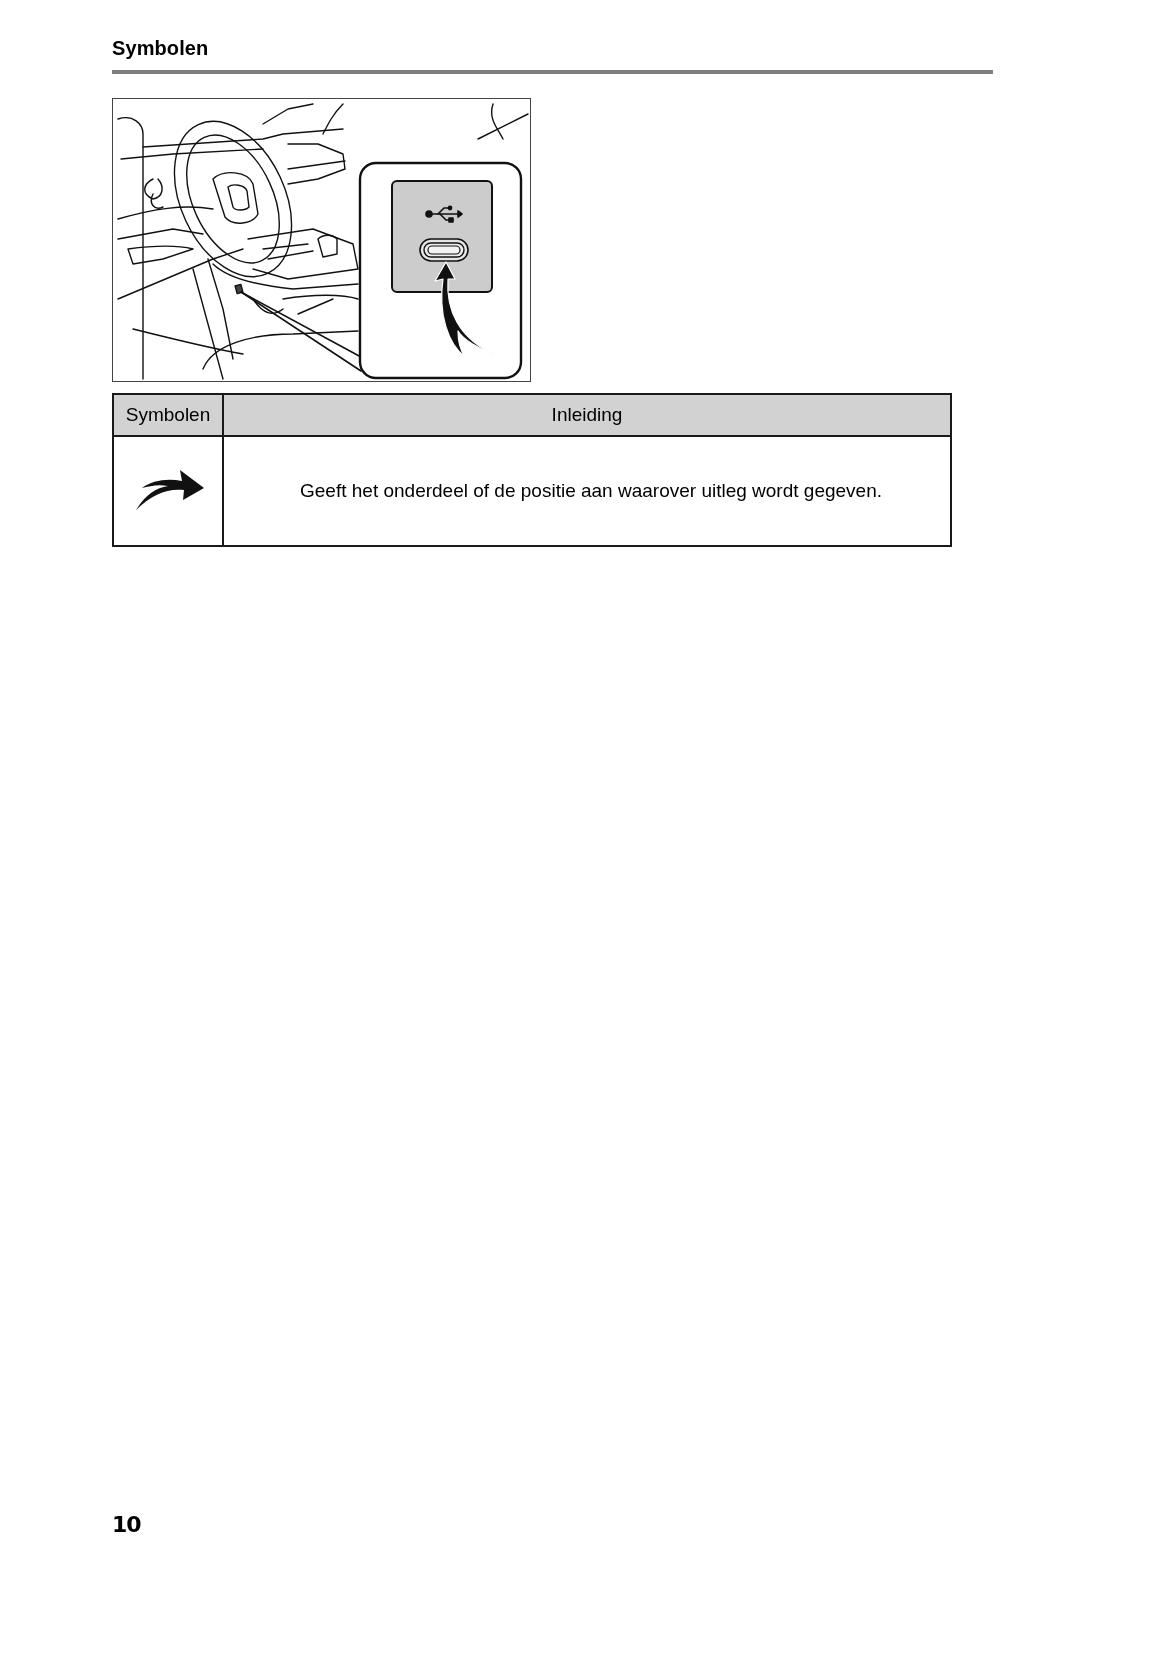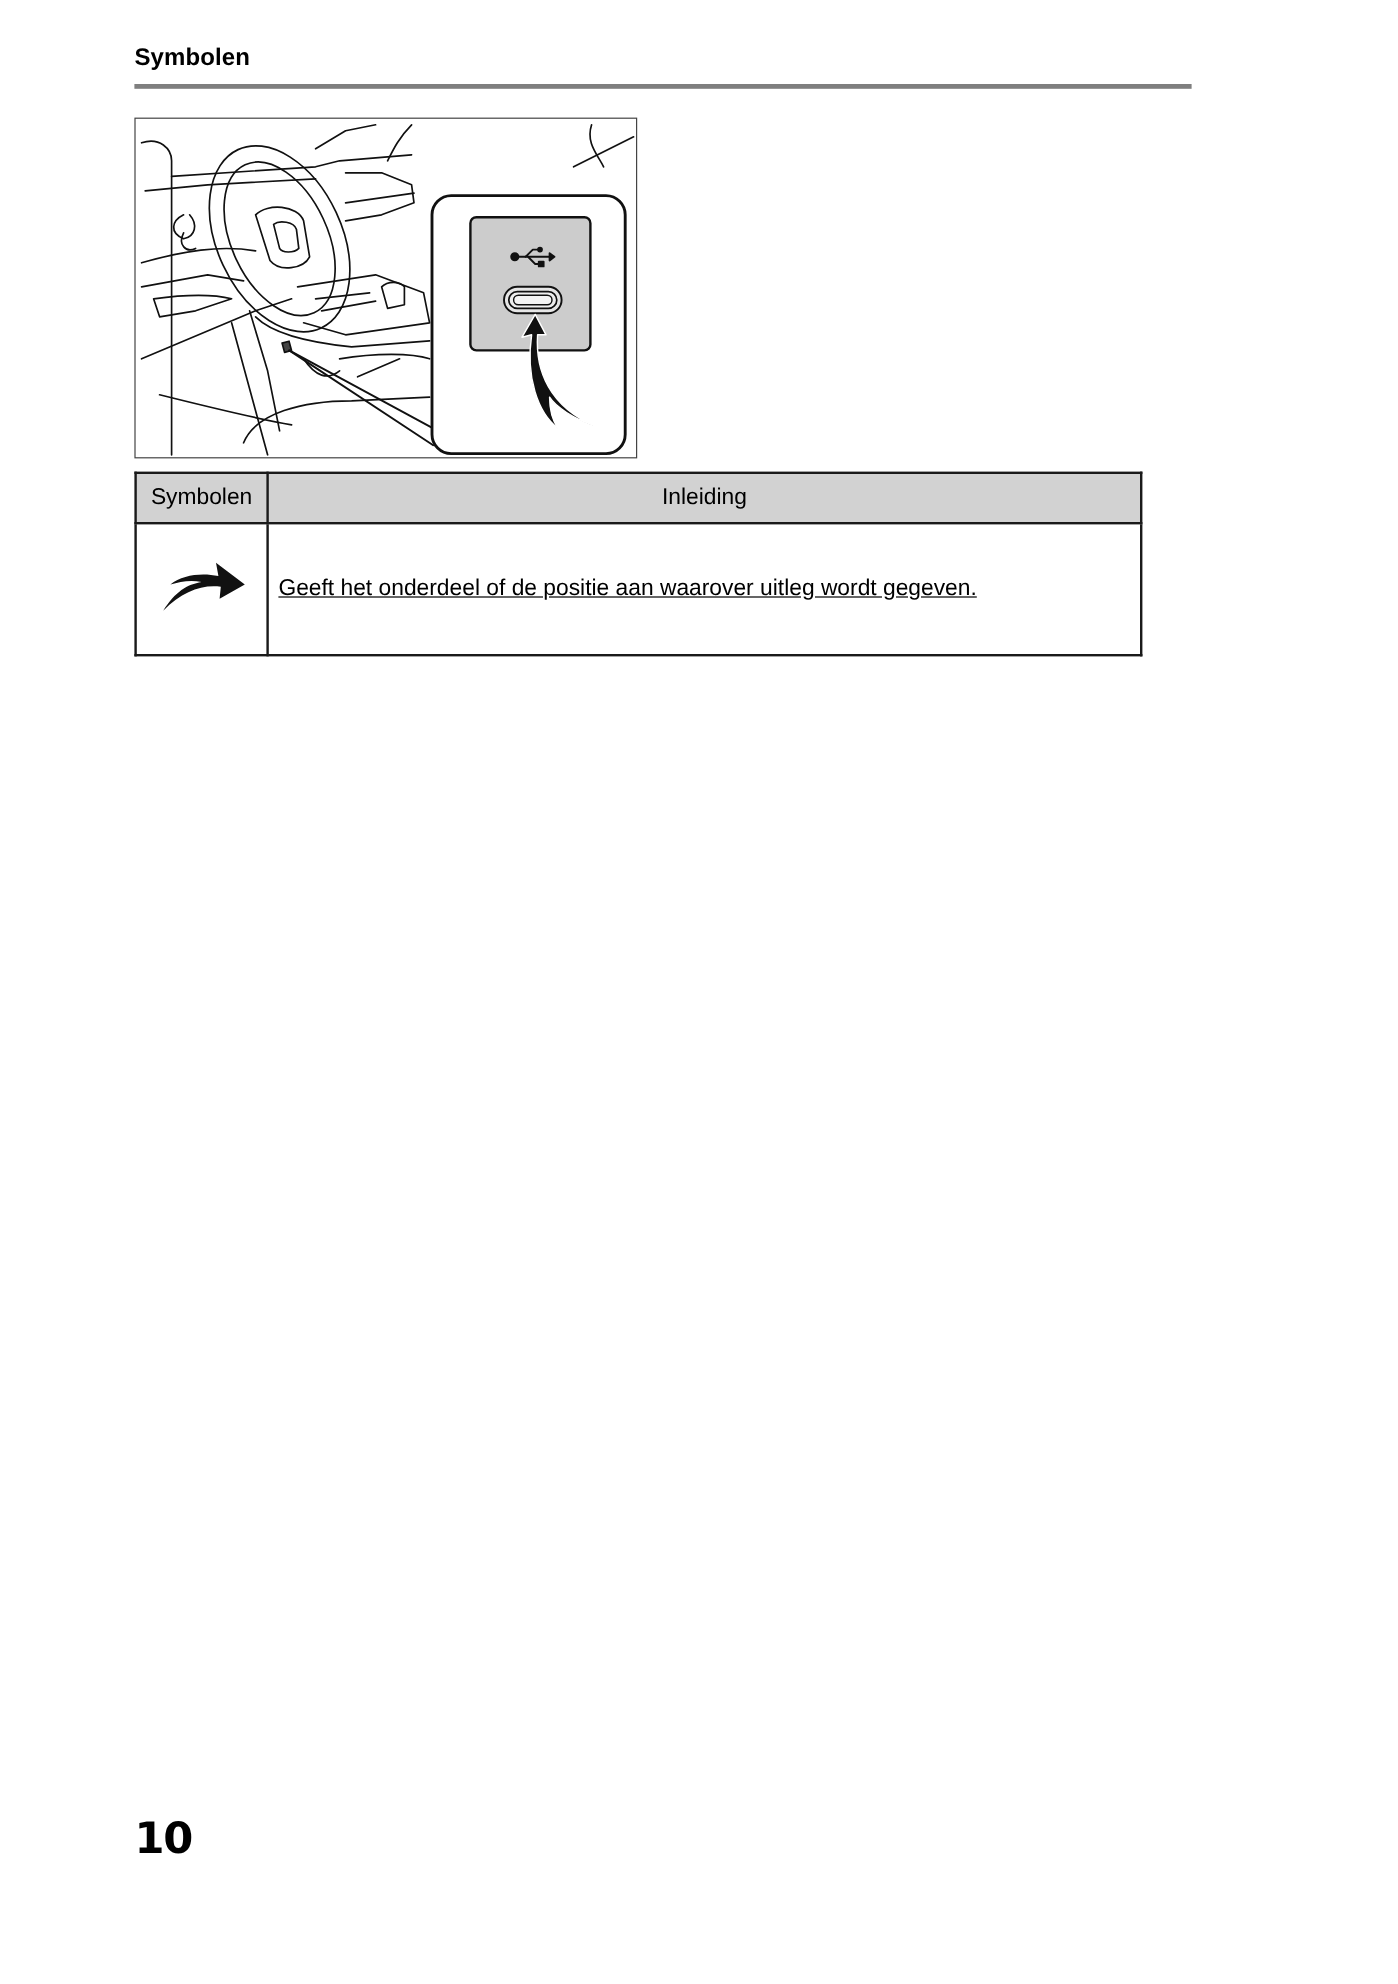--- a/index.html
+++ b/index.html
@@ -7,22 +7,22 @@
     .section-title { position: absolute; left: 112px; top: 37px; font-size: 20px; font-weight: bold; letter-spacing: 0.1px; }
     .header-rule { position: absolute; left: 112px; top: 70px; width: 881px; height: 4px; background: #7f7f7f; }
     .figure { position: absolute; left: 112px; top: 98px; width: 419px; height: 284px; border: 1.5px solid #444; box-sizing: border-box; overflow: hidden; background: #fff; }
     .figure svg { position: absolute; left: 0; top: 0; }
     .symbols-table { position: absolute; left: 112px; top: 393px; width: 840px; border-collapse: collapse; font-size: 19px; border-radius: 29px; }
     .symbols-table th, .symbols-table td { border: 2px solid #1a1a1a; padding: 0; }
     .symbols-table th { background: #d2d2d2; font-weight: normal; height: 40px; }
     .col-symbol { width: 108px; }
     .symbols-table td { height: 108px; }
     .sym-cell { text-align: center; vertical-align: middle; }
-    .desc-cell { text-align: left; padding-left: 8px !important; vertical-align: middle; text-decoration: underline; }
-    .page-number { position: absolute; left: 112px; top: 1512px; font-size: 36px; font-weight: 900; font-family: "DejaVu Sans", sans-serif; letter-spacing: -1px; text-align: right; }
+    .desc-cell { text-align: center; padding-left: 8px !important; vertical-align: middle; }
+    .page-number { position: absolute; left: 112px; top: 1512px; font-size: 22px; font-weight: 900; font-family: "DejaVu Sans", sans-serif; letter-spacing: -1px; text-align: right; }
   </style>
 </head>
 <body>
 
 <div class="section-title">Symbolen</div>
 <div class="header-rule"></div>
 
 <div class="figure">
   <svg width="419" height="284" viewBox="0 0 419 284" xmlns="http://www.w3.org/2000/svg" fill="none" stroke="#111" stroke-width="1.4" stroke-linecap="round" stroke-linejoin="round">
 

